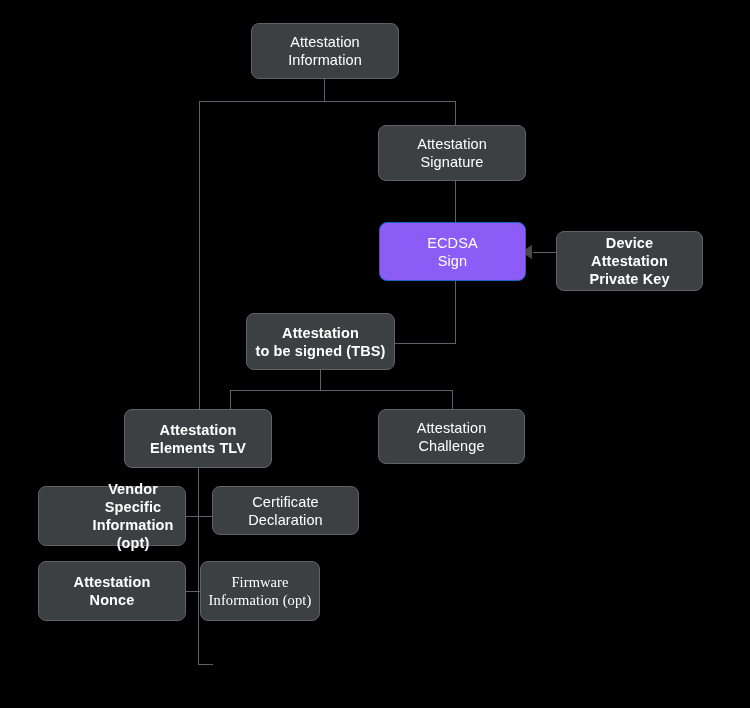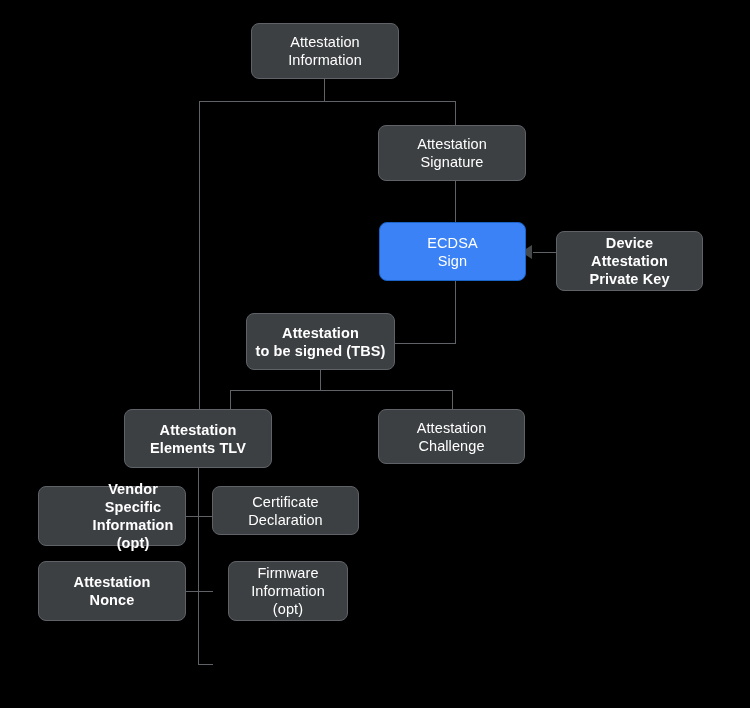--- a/index.html
+++ b/index.html
@@ -26,21 +26,21 @@
     line-height: 18px;
     display: flex;
     align-items: center;
     justify-content: center;
     text-align: center;
     padding: 2px 6px;
     white-space: pre-line;
     letter-spacing: 0.1px;
   }
   .node.accent {
-    background: #3b82f6;
+    background: #8b5cf6;
     border-color: #1a64c8;
   }
   .node.bold {
     font-weight: bold;
   }
   .edge {
     position: absolute;
     background: #5f6368;
   }
   .edge.h { height: 1px; }
@@ -91,15 +91,15 @@
     <div class="node bold" style="left: 124px; top: 409px; width: 148px; height: 59px;">Attestation
 Elements TLV</div>
     <div class="node" style="left: 378px; top: 409px; width: 147px; height: 55px;">Attestation
 Challenge</div>
     <div class="node bold" style="left: 38px; top: 486px; width: 148px; height: 60px; padding-left: 48px;">Vendor Specific
 Information (opt)</div>
     <div class="node" style="left: 212px; top: 486px; width: 147px; height: 49px;">Certificate
 Declaration</div>
     <div class="node bold" style="left: 38px; top: 561px; width: 148px; height: 60px;">Attestation
 Nonce</div>
-    <div class="node" style="left: 228px; top: 561px; width: 120px; height: 60px;">Firmware
+    <div class="node" style="left: 200px; top: 561px; width: 120px; height: 60px; font-family: Liberation Serif, serif;">Firmware
 Information (opt)</div>
   </div>
 
 </body></html>

